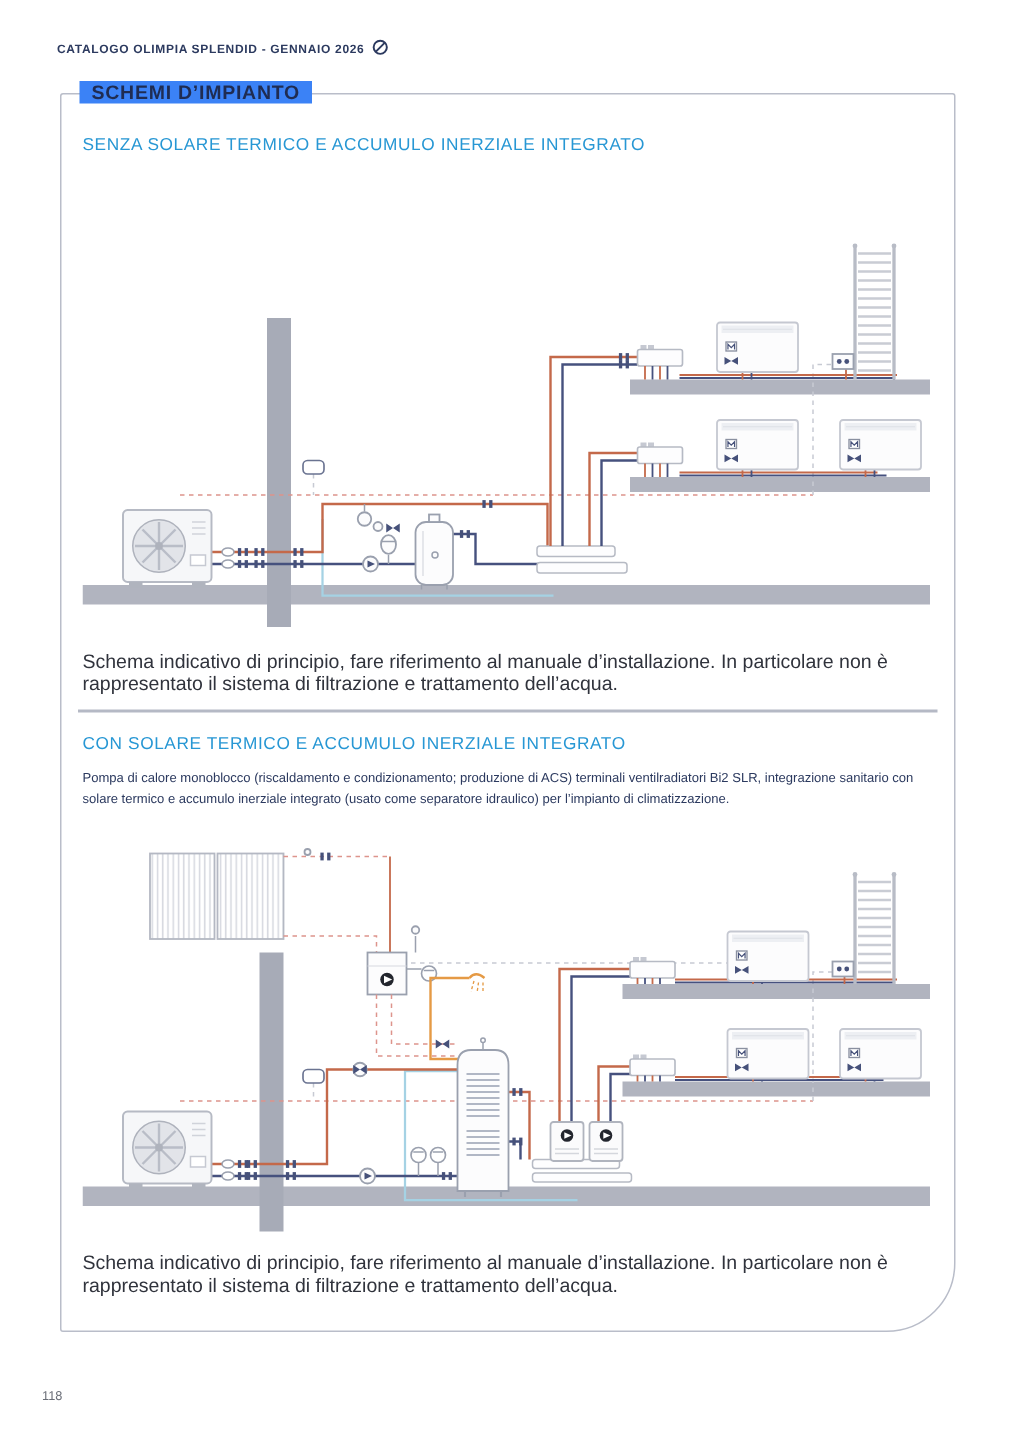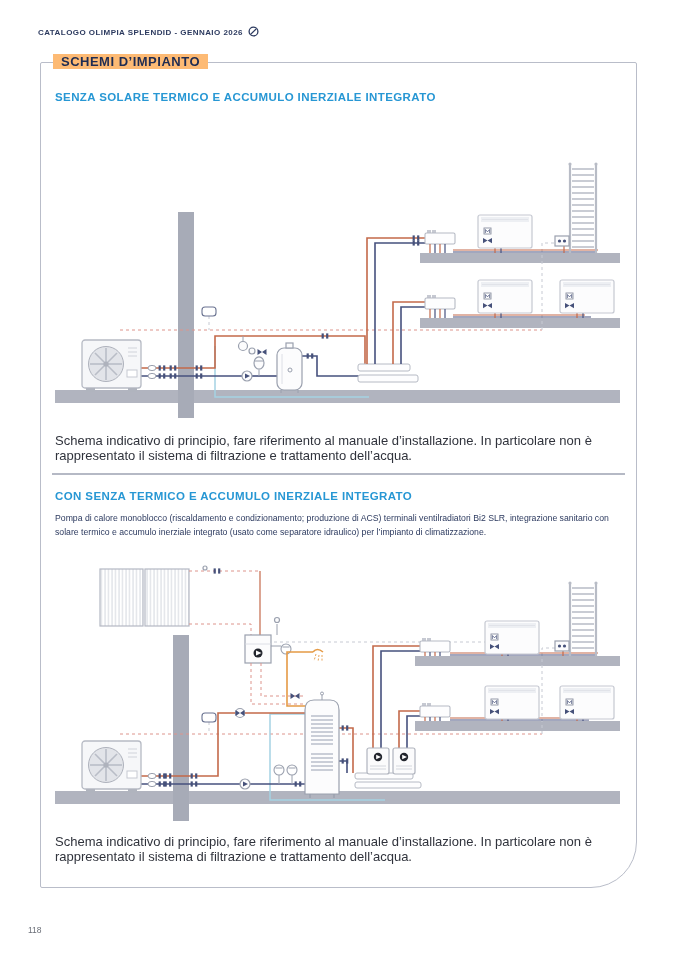--- a/index.html
+++ b/index.html
@@ -21,25 +21,25 @@
   body{font-family:"Liberation Sans","DejaVu Sans",sans-serif;color:var(--navy)}
   .page{position:relative;width:678px;height:959px;background:#fff;overflow:hidden}
 
   .hdr{position:absolute;left:38px;top:26px;display:flex;align-items:flex-end;gap:5px;
        font-size:8px;font-weight:bold;letter-spacing:.45px;color:var(--navy)}
   .hdr svg{display:block}
 
   .frame{position:absolute;left:40px;top:62px;width:597px;height:826px;
          border:1.5px solid var(--frame-border);
          border-radius:2px 2px 46px 2px}
-  .legend{position:absolute;left:12px;top:-9px;background:#fdba74;padding:0 8px;
+  .legend{position:absolute;left:12px;top:-9px;background:#3b82f6;padding:0 8px;
           font-size:13px;font-weight:bold;letter-spacing:.5px;color:#1f2c52;white-space:nowrap}
 
   .sec-heading{position:absolute;left:55px;width:575px;
-               font-size:11.5px;font-weight:bold;letter-spacing:.4px;color:var(--heading-blue)}
+               font-size:11.5px;font-weight:normal;letter-spacing:.4px;color:var(--heading-blue)}
   .sec-text{position:absolute;left:55px;width:572px;font-size:8.7px;line-height:1.6;color:var(--navy)}
   .sec-caption{position:absolute;left:55px;width:575px;font-size:13px;color:var(--text-dark)}
   .h1{top:91px}.t1{top:112px}.d1{top:150px}.c1{top:433px}
   .divider{position:absolute;left:52px;top:473px;width:573px;height:2px;background:#b5b9c5}
   .h2{top:490px}.t2{top:512px}.d2{top:556px}.c2{top:834px}
 
   .diagram{position:absolute;left:55px;width:565px;display:block}
   .d1{height:272px}.d2{height:278px}
 
   .pagenum{position:absolute;left:28px;top:925px;font-size:8.5px;color:#6b6f78}
@@ -258,21 +258,21 @@
       <rect x="500" y="86" width="14" height="10" class="comp"></rect>
       <circle cx="504.5" cy="91" r="1.6" fill="#46517a"></circle>
         <circle cx="509.5" cy="91" r="1.6" fill="#46517a"></circle>
     </g>
   </svg>
 
   <div class="sec-caption c1">Schema indicativo di principio, fare riferimento al manuale d’installazione. In particolare non è rappresentato il sistema di filtrazione e trattamento dell’acqua.</div>
 
   <div class="divider"></div>
 
-  <div class="sec-heading h2">CON SENZA TERMICO E ACCUMULO INERZIALE INTEGRATO</div>
+  <div class="sec-heading h2">CON SOLARE TERMICO E ACCUMULO INERZIALE INTEGRATO</div>
   <div class="sec-text t2">Pompa di calore monoblocco (riscaldamento e condizionamento; produzione di ACS) terminali ventilradiatori Bi2 SLR, integrazione sanitario con solare termico e accumulo inerziale integrato (usato come separatore idraulico) per l’impianto di climatizzazione.</div>
 
   <svg class="diagram d2" viewBox="0 0 565 278">
     <rect x="0" y="235" width="565" height="13" class="st"></rect>
     <rect x="118" y="79" width="16" height="186" class="wallf"></rect>
     <rect x="360" y="100" width="205" height="10" class="st"></rect>
     <rect x="360" y="165" width="205" height="10" class="st"></rect>
 
     <g>
       <path d="M154,166 V178" class="dg"></path>

